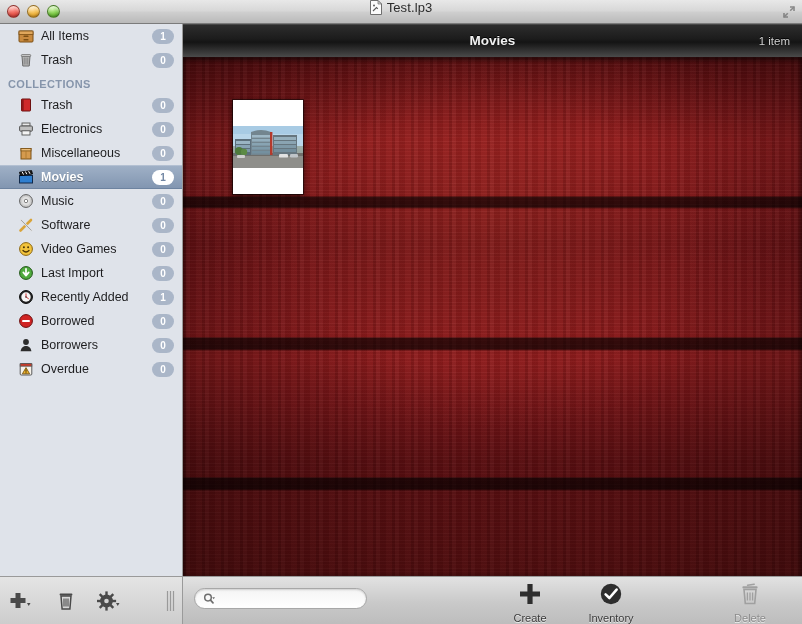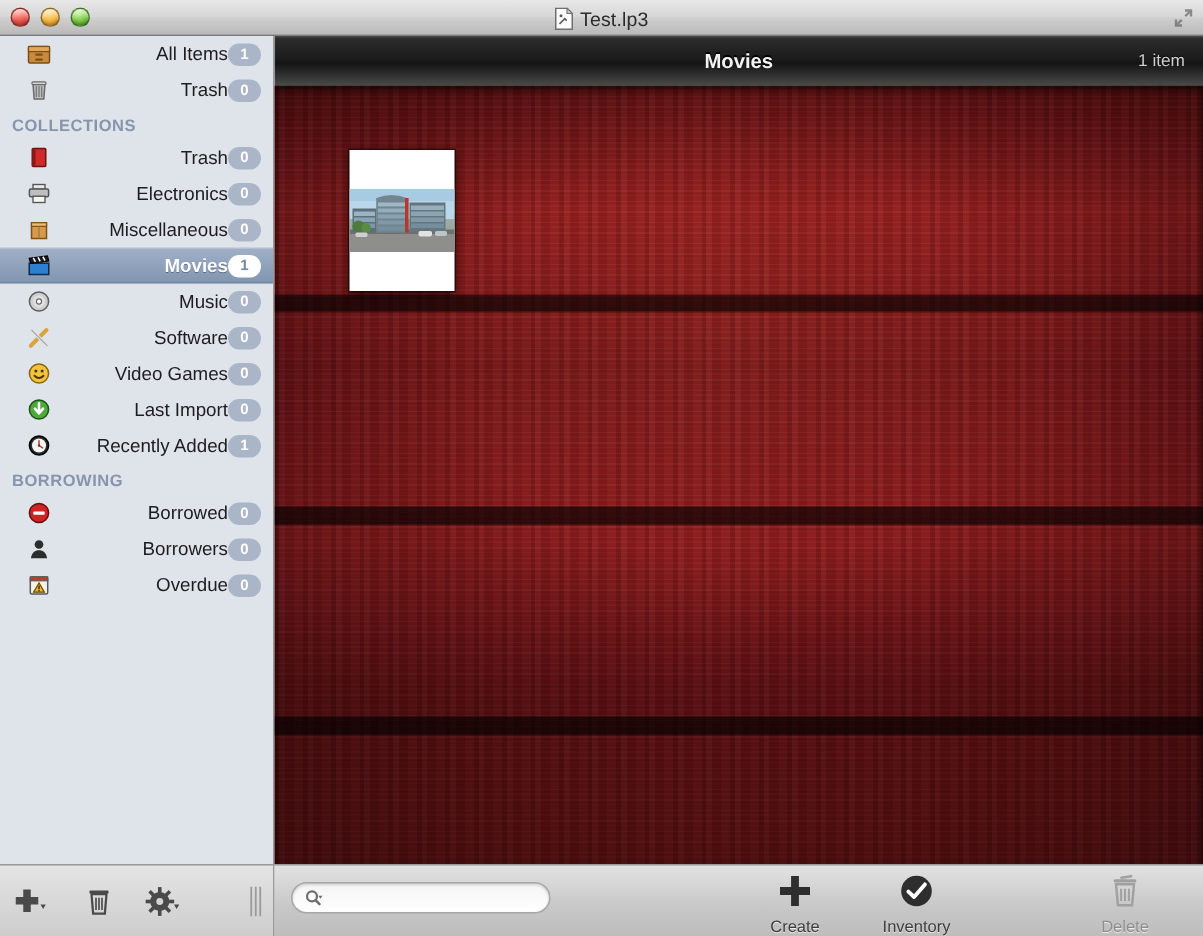--- a/index.html
+++ b/index.html
@@ -20,21 +20,21 @@
   .lights{position:absolute;left:7px;top:5px;display:flex;gap:7px;}
   .light{width:13px;height:13px;border-radius:50%;box-sizing:border-box;
     border:1px solid rgba(0,0,0,.35);
     box-shadow:inset 0 5px 4px -3px rgba(255,255,255,.85), inset 0 -3px 3px -2px rgba(0,0,0,.3);}
   .l-close{background:radial-gradient(circle at 40% 28%,#ff8b82 0%,#e8554a 55%,#b5292a 100%);}
   .l-min{background:radial-gradient(circle at 40% 28%,#ffd88a 0%,#f0b43a 55%,#c07d12 100%);}
   .l-max{background:radial-gradient(circle at 40% 28%,#bdf08e 0%,#76c63f 55%,#3f8c1d 100%);}
 
   .title-wrap{
     position:absolute;left:0;top:0;width:802px;height:24px;
-    display:flex;align-items:center;justify-content:center;gap:5px;
+    display:flex;justify-content:center;gap:5px;
   }
   .doc-icon{width:12px;height:15px;position:relative;display:inline-block;}
   .title-text{font-size:13px;color:#2b2b2b;font-weight:400;letter-spacing:.1px;}
 
   .fullscreen-btn{position:absolute;right:5px;top:4px;width:16px;height:16px;opacity:.72;}
 
   
   .sidebar{
     position:absolute;left:0;top:24px;width:183px;height:552px;
     background:#dfe3ea;
@@ -44,21 +44,21 @@
   }
   .sb-section{
     font-size:11px;font-weight:bold;color:#8695ab;letter-spacing:.35px;
     padding:6px 0 3px 8px;text-transform:uppercase;
   }
   .sb-item{
     height:24px;display:flex;align-items:center;padding:0 8px 0 18px;
     box-sizing:border-box;position:relative;
   }
   .sb-item .ico{width:16px;height:16px;margin-right:7px;flex:0 0 16px;position:relative;}
-  .sb-item .lbl{font-size:12.5px;color:#1d1d1f;white-space:nowrap;overflow:hidden;text-overflow:ellipsis;flex:1;text-align:right;}
+  .sb-item .lbl{font-size:12.5px;color:#1d1d1f;white-space:nowrap;overflow:hidden;text-overflow:ellipsis;flex:1;}
   .sb-item .badge{
     min-width:22px;height:15px;border-radius:8px;background:#aab6c8;
     color:#ffffff;font-size:10px;font-weight:bold;
     display:flex;align-items:center;justify-content:center;padding:0 5px;box-sizing:border-box;
   }
   .sb-item.selected{
     background:linear-gradient(to bottom,#9fb0c6 0%,#8296b1 100%);
     border-top:1px solid #b3c0d2;border-bottom:1px solid #6d83a0;
     height:24px;
   }
@@ -331,21 +331,20 @@
           <circle cx="8" cy="8" r="6.4" fill="#2b2b2b" stroke="#000" stroke-width="1"></circle>
           <circle cx="8" cy="8" r="4.7" fill="#f6f6f6"></circle>
           <path d="M8 8 L8 4.8 M8 8 L10.4 9.6" stroke="#d03030" stroke-width="1" stroke-linecap="round"></path>
           <circle cx="8" cy="8" r=".8" fill="#444"></circle>
         </svg>
       </span>
       <span class="lbl">Recently Added</span>
       <span class="badge">1</span>
     </div>
 
-    <div class="sb-section">BORROWING</div>
 
     <div class="sb-item">
       <span class="ico">
         <svg width="16" height="16" viewBox="0 0 16 16">
           <circle cx="8" cy="8" r="6.4" fill="#d02424" stroke="#6b0d0d" stroke-width="1"></circle>
           <rect x="4.2" y="7" width="7.6" height="2.1" rx=".6" fill="#ffffff"></rect>
         </svg>
       </span>
       <span class="lbl">Borrowed</span>
       <span class="badge">0</span>

